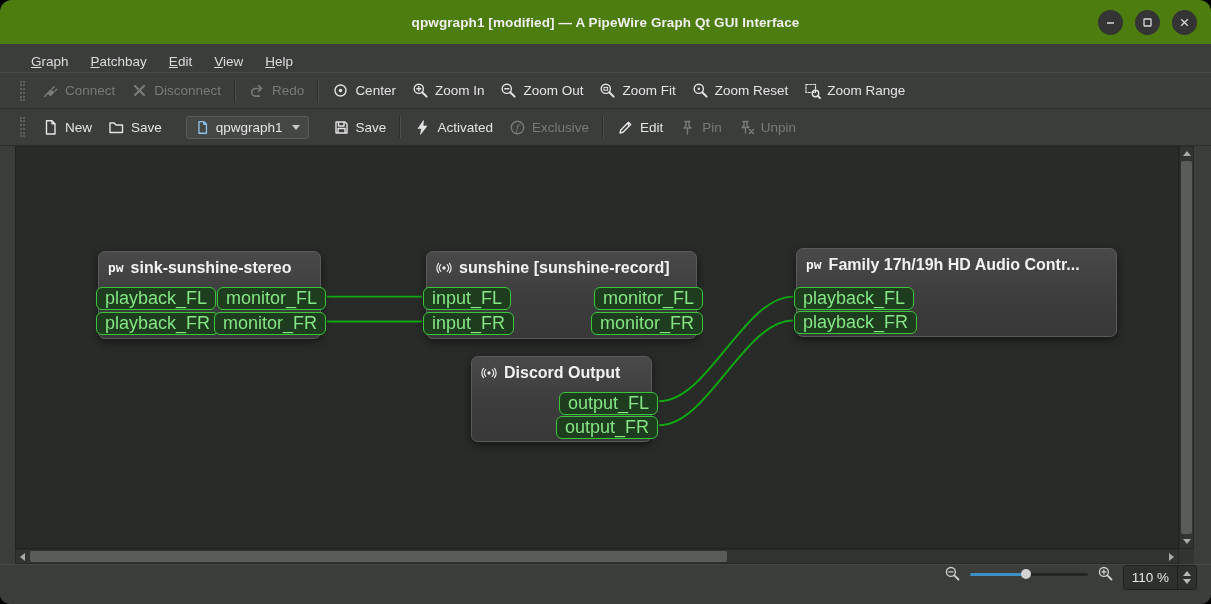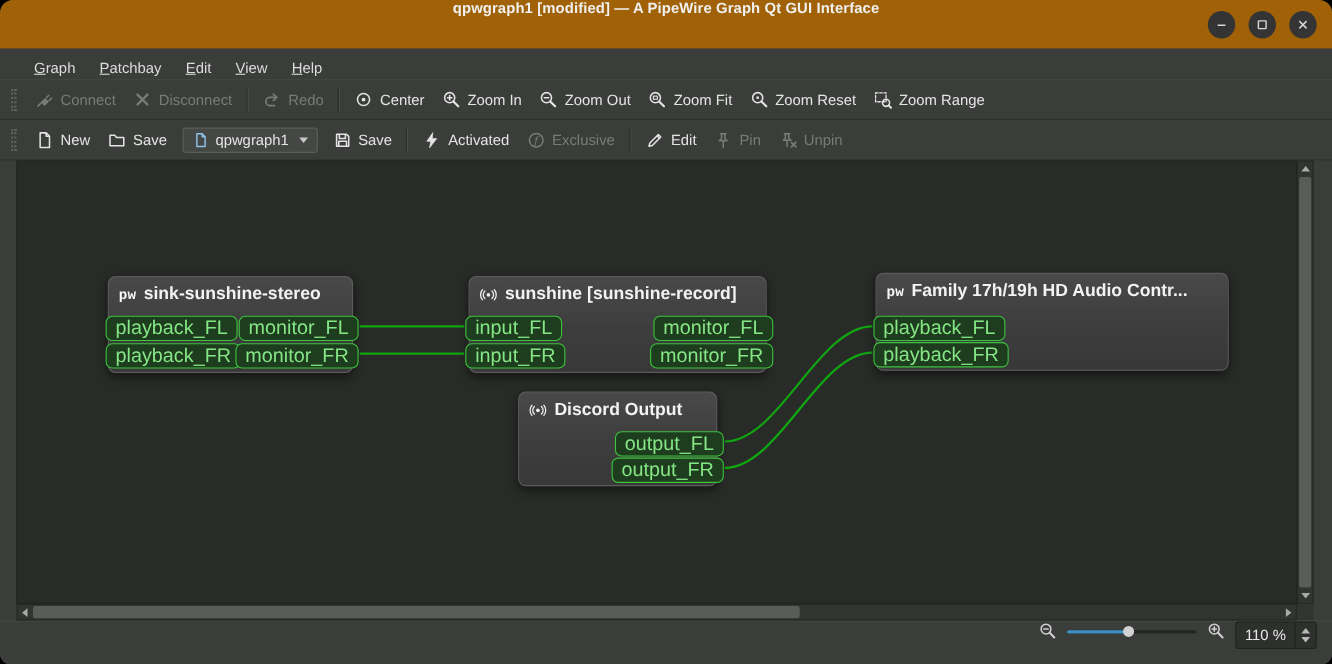--- a/index.html
+++ b/index.html
@@ -1,37 +1,37 @@
 <!DOCTYPE html>
 <html><head>
 <meta charset="utf-8">
 <style>
   *{box-sizing:border-box;margin:0;padding:0}
   html,body{width:1211px;height:604px;background:#000}
   body{font-family:"Liberation Sans",sans-serif}
   .window{width:1211px;height:604px;border-radius:12px 12px 10px 10px;overflow:hidden;display:flex;flex-direction:column;background:#3a3d3a}
 
   
-  .titlebar{height:44px;background:#a16207;position:relative;display:flex;justify-content:center;flex:0 0 auto}
+  .titlebar{height:44px;background:#4d7c0f;position:relative;display:flex;align-items:center;justify-content:center;flex:0 0 auto}
   .title{color:#f0f0f0;font-size:13.5px;font-weight:bold;letter-spacing:.1px}
   .winbtns{position:absolute;right:14px;top:0;height:100%;display:flex;align-items:center;gap:12px}
   .winbtn{width:25px;height:25px;border-radius:50%;background:#343434;display:flex;align-items:center;justify-content:center}
 
   
   .menubar{height:28px;background:#3a3d3a;display:flex;align-items:flex-end;padding:0 20px;flex:0 0 auto}
   .menu-item{color:#dcdcdc;font-size:13.5px;padding:3px 11px;border-radius:3px}
   .menu-item u{text-decoration:underline}
 
   
-  .toolbar{height:37px;background:#3a3d3a;border-top:1px solid #454845;border-bottom:1px solid #2d2f2d;display:flex;align-items:center;padding:0 5px;flex:0 0 auto}
+  .toolbar{height:37px;background:#3a3d3a;border-top:1px solid #454845;border-bottom:1px solid #2d2f2d;display:flex;align-items:center;padding:0 15px;flex:0 0 auto}
   .handle{width:5px;height:20px;border-left:2px dotted #5d605d;border-right:2px dotted #5d605d;margin:0 9px 0 5px}
   .tb-btn{display:flex;align-items:center;gap:6px;padding:5px 8px;border-radius:3px;color:#e4e4e4;font-size:13.5px;white-space:nowrap}
   .tb-btn.disabled{color:#787b78}
   .sep{width:0;height:22px;border-left:1px solid #2c2e2c;border-right:1px solid #4b4e4b;margin:0 5px}
-  .combo{display:flex;align-items:center;gap:6px;background:#444744;border:1px solid #595c59;border-radius:3px;padding:3px 8px;color:#e4e4e4;font-size:13.5px;margin:0 6px}
+  .combo{display:flex;align-items:center;gap:6px;background:#444744;border:1px solid #595c59;border-radius:3px;padding:3px 8px;color:#e4e4e4;font-size:13.5px;margin:0 16px}
   .combo-arrow{width:0;height:0;border-left:4px solid transparent;border-right:4px solid transparent;border-top:5px solid #c8c8c8;margin-left:3px}
 
   
   .canvas-area{flex:1;display:grid;grid-template-columns:1fr 15px;grid-template-rows:1fr 15px;padding:0 17px 0 15px;background:#3a3d3a;min-height:0}
   .canvas{grid-area:1/1;position:relative;background:#282b28;overflow:hidden;border:1px solid #212321}
   .wires{position:absolute;left:0;top:0;width:100%;height:100%}
   .node{position:absolute;background:linear-gradient(180deg,#494949 0%,#3d3d3d 55%,#383838 100%);border:1px solid #5b5b5b;border-radius:7px;box-shadow:0 3px 9px rgba(0,0,0,.5)}
   .node-header{display:flex;align-items:center;gap:7px;padding:7px 10px 0 9px;white-space:nowrap;overflow:hidden}
   .node-title{color:#f2f2f2;font-weight:bold;font-size:16px}
   .pw-glyph{font-family:Liberation Mono, monospace;font-weight:bold;font-size:13px;color:#fafafa}

